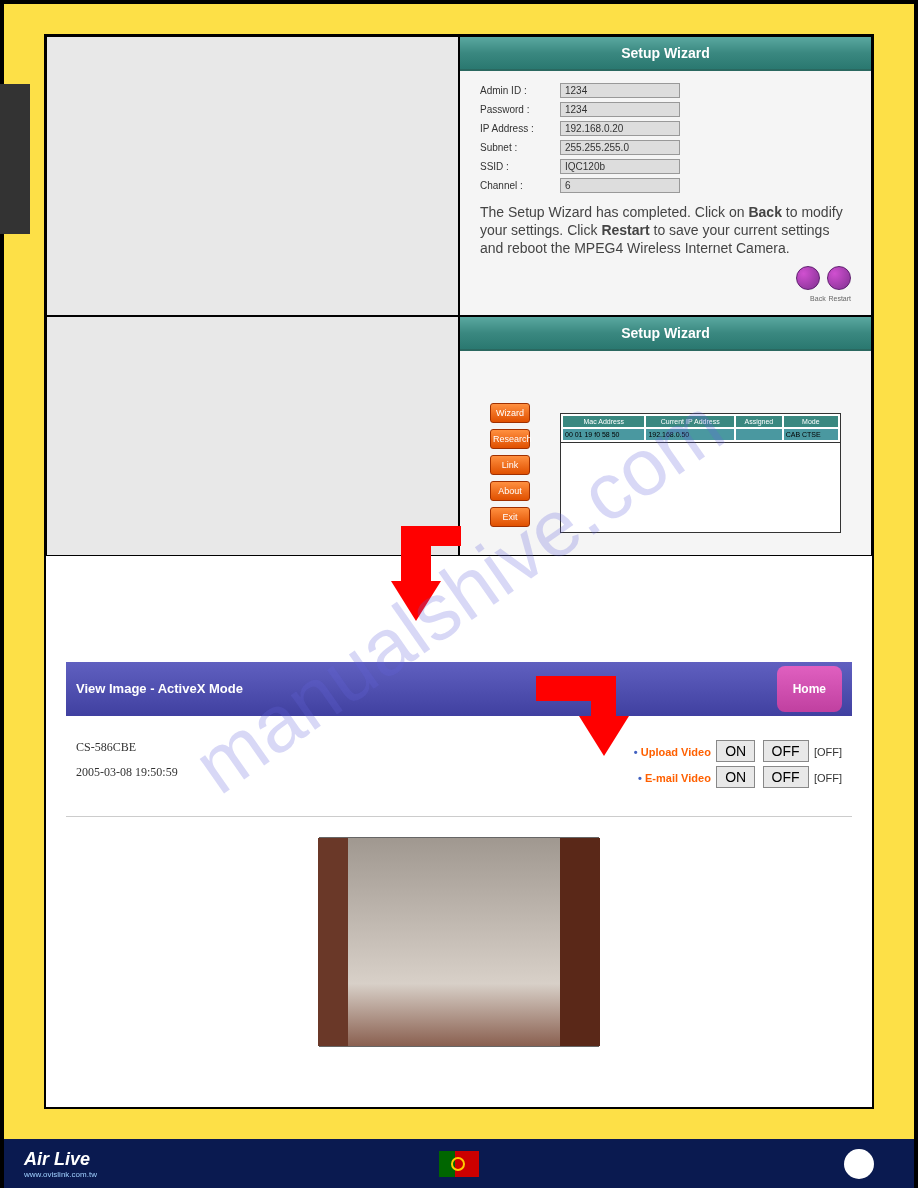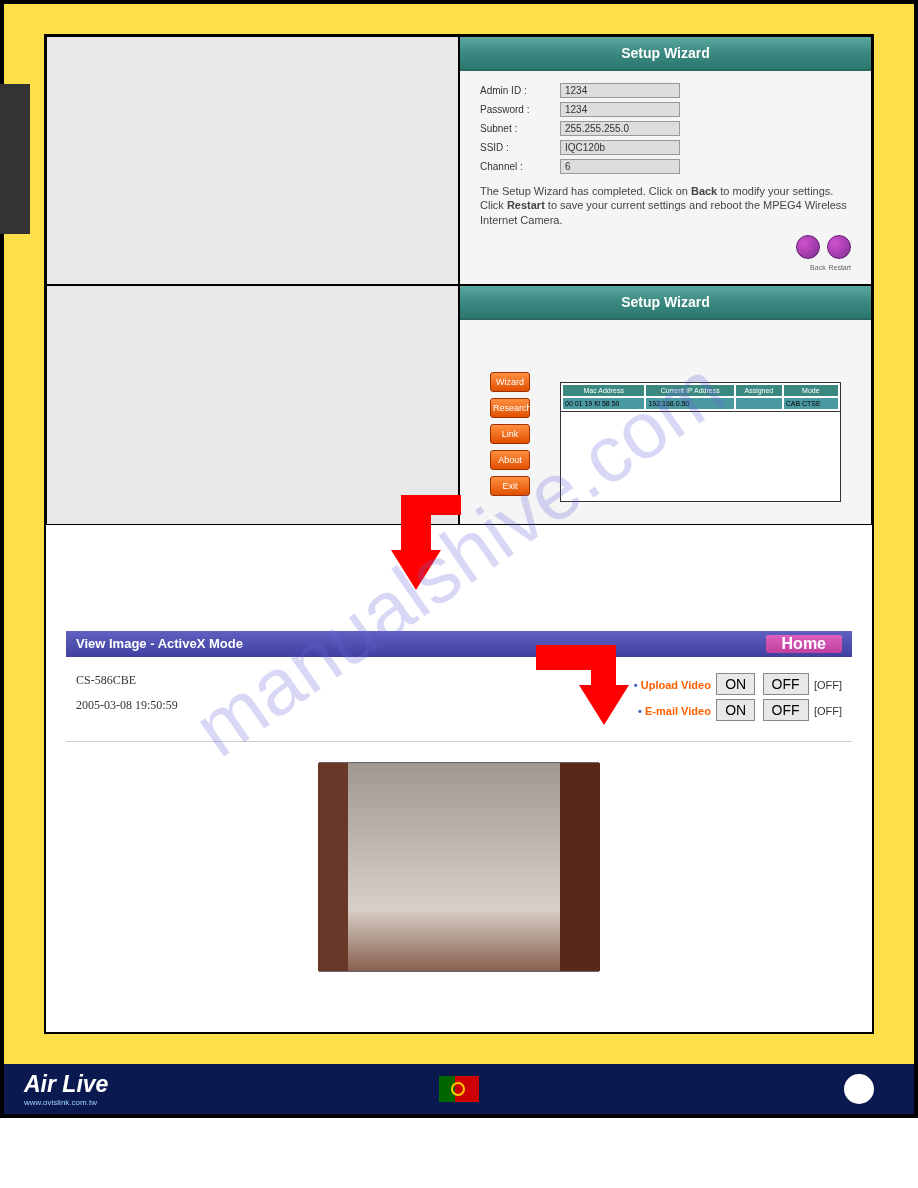--- a/index.html
+++ b/index.html
@@ -73,21 +73,21 @@
     width: 80px;
   }
   .form-input {
     background: #ddd;
     border: 1px solid #999;
     padding: 1px 4px;
     width: 120px;
     font-size: 10px;
   }
   .wizard-text {
-    font-size: 11px;
+    font-size: 14px;
     color: #444;
     margin-top: 10px;
     line-height: 1.3;
   }
   .wizard-buttons {
     text-align: right;
     margin-top: 8px;
   }
   .wiz-btn {
     display: inline-block;
@@ -198,28 +198,28 @@
     padding: 4px 10px;
     font-size: 13px;
     font-weight: bold;
     display: flex;
     justify-content: space-between;
     align-items: center;
     margin-top: 76px;
   }
   .home-btn {
     background: linear-gradient(to bottom, #e060c0, #c040a0);
-    padding: 0 16px;
-    font-size: 16px;
-    border-radius: 2px;
+    padding: 16px 16px;
+    font-size: 12px;
+    border-radius: 8px;
   }
   .image-info {
     display: flex;
     justify-content: space-between;
-    padding: 16px 10px;
+    padding: 24px 10px;
     font-size: 12px;
     border-bottom: 1px solid #ccc;
   }
   .info-left {
     color: #333;
   }
   .info-right {
     text-align: right;
   }
   .video-row {
@@ -270,21 +270,21 @@
     height: 50px;
     display: flex;
     align-items: center;
     padding: 0 20px;
     position: relative;
   }
   .logo {
     color: #fff;
     font-style: italic;
     font-weight: bold;
-    font-size: 23px;
+    font-size: 18px;
   }
   .logo-sub {
     color: #a0d0ff;
     font-size: 8px;
     display: block;
     font-style: normal;
     font-weight: normal;
   }
   .flag {
     position: absolute;
@@ -341,20 +341,24 @@
         <div class="wizard-panel">
           <div class="wizard-header">Setup Wizard</div>
           <div class="wizard-body">
             <div class="form-row">
                 <span class="form-label">Admin ID :</span>
                 <span class="form-input">1234</span>
               </div>
             <div class="form-row">
                 <span class="form-label">Password :</span>
                 <span class="form-input">1234</span>
+              </div>
+            <div class="form-row">
+                <span class="form-label">IP Address :</span>
+                <span class="form-input">192.168.0.20</span>
               </div>
             <div class="form-row">
                 <span class="form-label">Subnet :</span>
                 <span class="form-input">255.255.255.0</span>
               </div>
             <div class="form-row">
                 <span class="form-label">SSID :</span>
                 <span class="form-input">IQC120b</span>
               </div>
             <div class="form-row">

